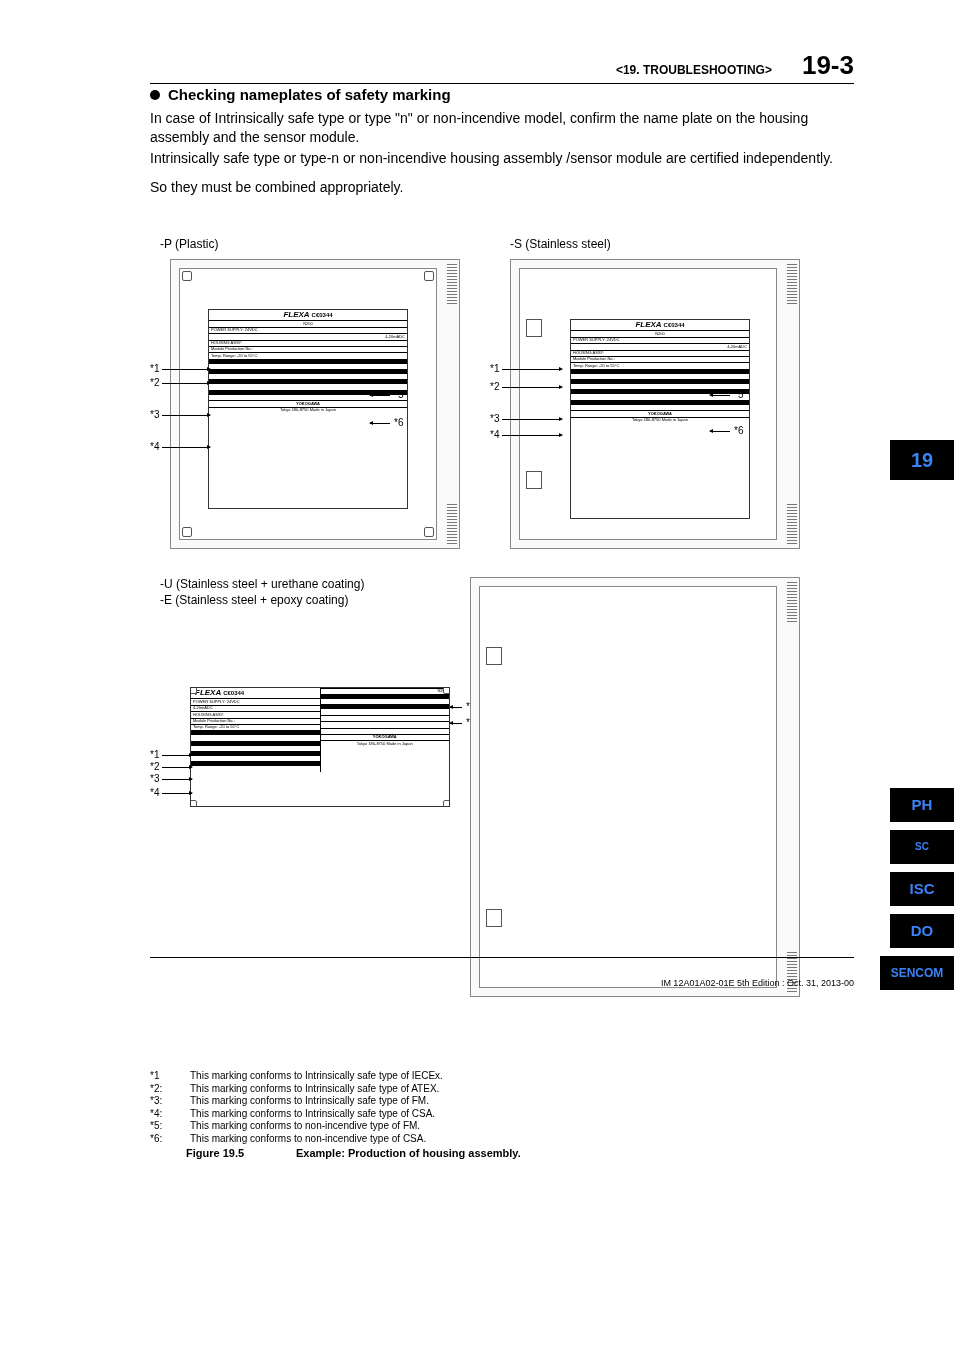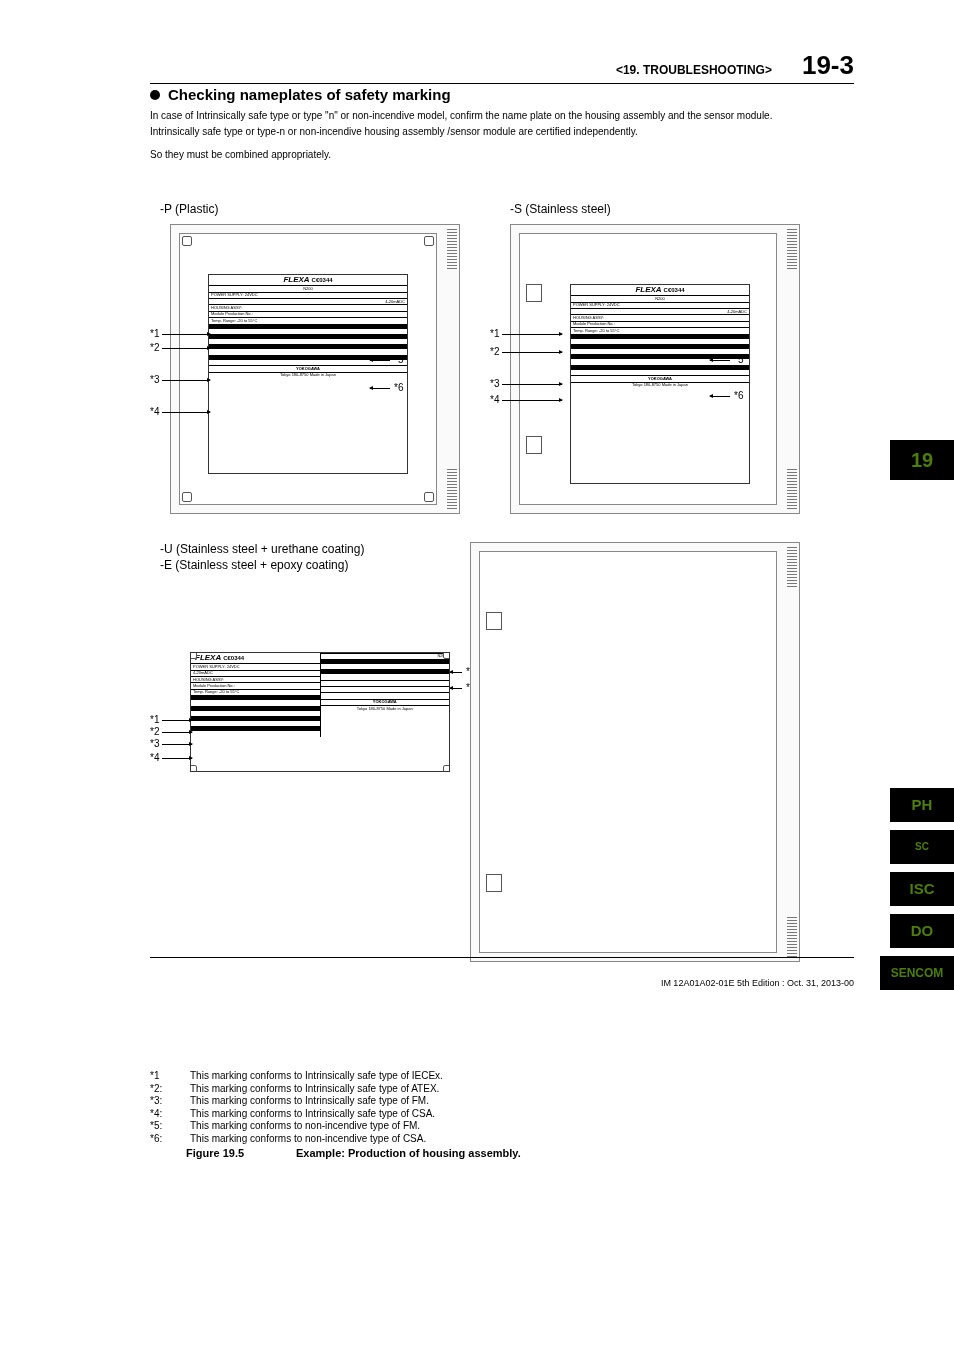--- a/index.html
+++ b/index.html
@@ -4,40 +4,40 @@
 <style>
   * { box-sizing: border-box; margin: 0; padding: 0; }
   html, body { width: 954px; height: 1350px; font-family: Arial, Helvetica, sans-serif; background: #fff; color: #000; }
   .page { position: relative; width: 954px; height: 1060px; }
   .header-row { position: absolute; top: 50px; left: 150px; right: 100px; display: flex; justify-content: flex-end; align-items: baseline; border-bottom: 1.5px solid #000; padding-bottom: 2px; }
   .header-section { font-size: 12px; font-weight: bold; margin-right: 30px; }
   .page-num { font-size: 26px; font-weight: bold; }
   .content { position: absolute; top: 86px; left: 150px; right: 100px; }
   .bullet-head { font-size: 15px; font-weight: bold; display: flex; align-items: center; gap: 8px; }
   .bullet-dot { width: 10px; height: 10px; border-radius: 50%; background: #000; display: inline-block; }
-  .body-text { font-size: 10px; line-height: 1.35; margin-top: 6px; margin-left: 0; }
+  .body-text { font-size: 14px; line-height: 1.35; margin-top: 6px; margin-left: 0; }
   .caution { font-size: 20px; font-weight: bold; margin-top: 30px; margin-bottom: 4px; }
   .fig-area { position: relative; margin-top: 40px; width: 700px; height: 790px; }
   .label { position: absolute; font-size: 12px; }
   .panel { position: absolute; border: 1px solid #888; background: #fafafa; }
   .panel-inner { position: absolute; border: 1px solid #888; background: #fff; }
   .nameplate { position: absolute; border: 1px solid #333; background: #fff; font-size: 4px; line-height: 1.1; overflow: hidden; }
   .nameplate .brand { font-style: italic; font-weight: bold; font-size: 8px; text-align: center; padding: 1px 0; }
   .nameplate .row { border-top: 0.5px solid #000; padding: 0.5px 2px; }
   .nameplate .blk { background: #000; height: 4px; }
   .ptr { position: absolute; height: 1px; background: #000; }
   .ptr-lbl { position: absolute; font-size: 10px; }
   .arrow-r::after { content: ""; position: absolute; right: -1px; top: -2px; border-left: 4px solid #000; border-top: 2.5px solid transparent; border-bottom: 2.5px solid transparent; }
   .arrow-l::after { content: ""; position: absolute; left: -1px; top: -2px; border-right: 4px solid #000; border-top: 2.5px solid transparent; border-bottom: 2.5px solid transparent; }
   .footnotes { position: absolute; top: 1070px; left: 150px; font-size: 10px; line-height: 1.25; }
   .footnotes .fn { display: flex; }
   .footnotes .fn .k { width: 40px; }
   .fig-caption { font-size: 11px; font-weight: bold; margin-top: 2px; display: flex; margin-left: 36px; }
   .fig-caption .fc-l { width: 110px; }
-  .side-tab { position: absolute; right: 0; width: 64px; text-align: center; color: #4d7c0f; font-weight: bold; }
+  .side-tab { position: absolute; right: 0; width: 64px; text-align: center; color: #3b82f6; font-weight: bold; }
   .tab-19 { top: 440px; height: 40px; line-height: 40px; font-size: 20px; background: #000; }
   .tab-ph { top: 788px; height: 34px; line-height: 34px; font-size: 15px; background: #000; }
   .tab-sc { top: 830px; height: 34px; line-height: 34px; font-size: 10px; background: #000; }
   .tab-isc { top: 872px; height: 34px; line-height: 34px; font-size: 15px; background: #000; }
   .tab-do { top: 914px; height: 34px; line-height: 34px; font-size: 15px; background: #000; }
   .tab-sencom { top: 956px; height: 34px; line-height: 34px; font-size: 12px; background: #000; width: 74px; }
   .footer { position: absolute; left: 150px; right: 100px; bottom: 72px; border-top: 1px solid #000; padding-top: 20px; font-size: 9px; text-align: right; color: #000; }
   .vent { position: absolute; background: repeating-linear-gradient(0deg,#777 0 1px,transparent 1px 3px); }
   .screw { position: absolute; width: 10px; height: 10px; border: 1px solid #555; border-radius: 2px; background: #fff; }
   .small-sq { position: absolute; width: 16px; height: 18px; border: 1px solid #555; background:#fff; }

